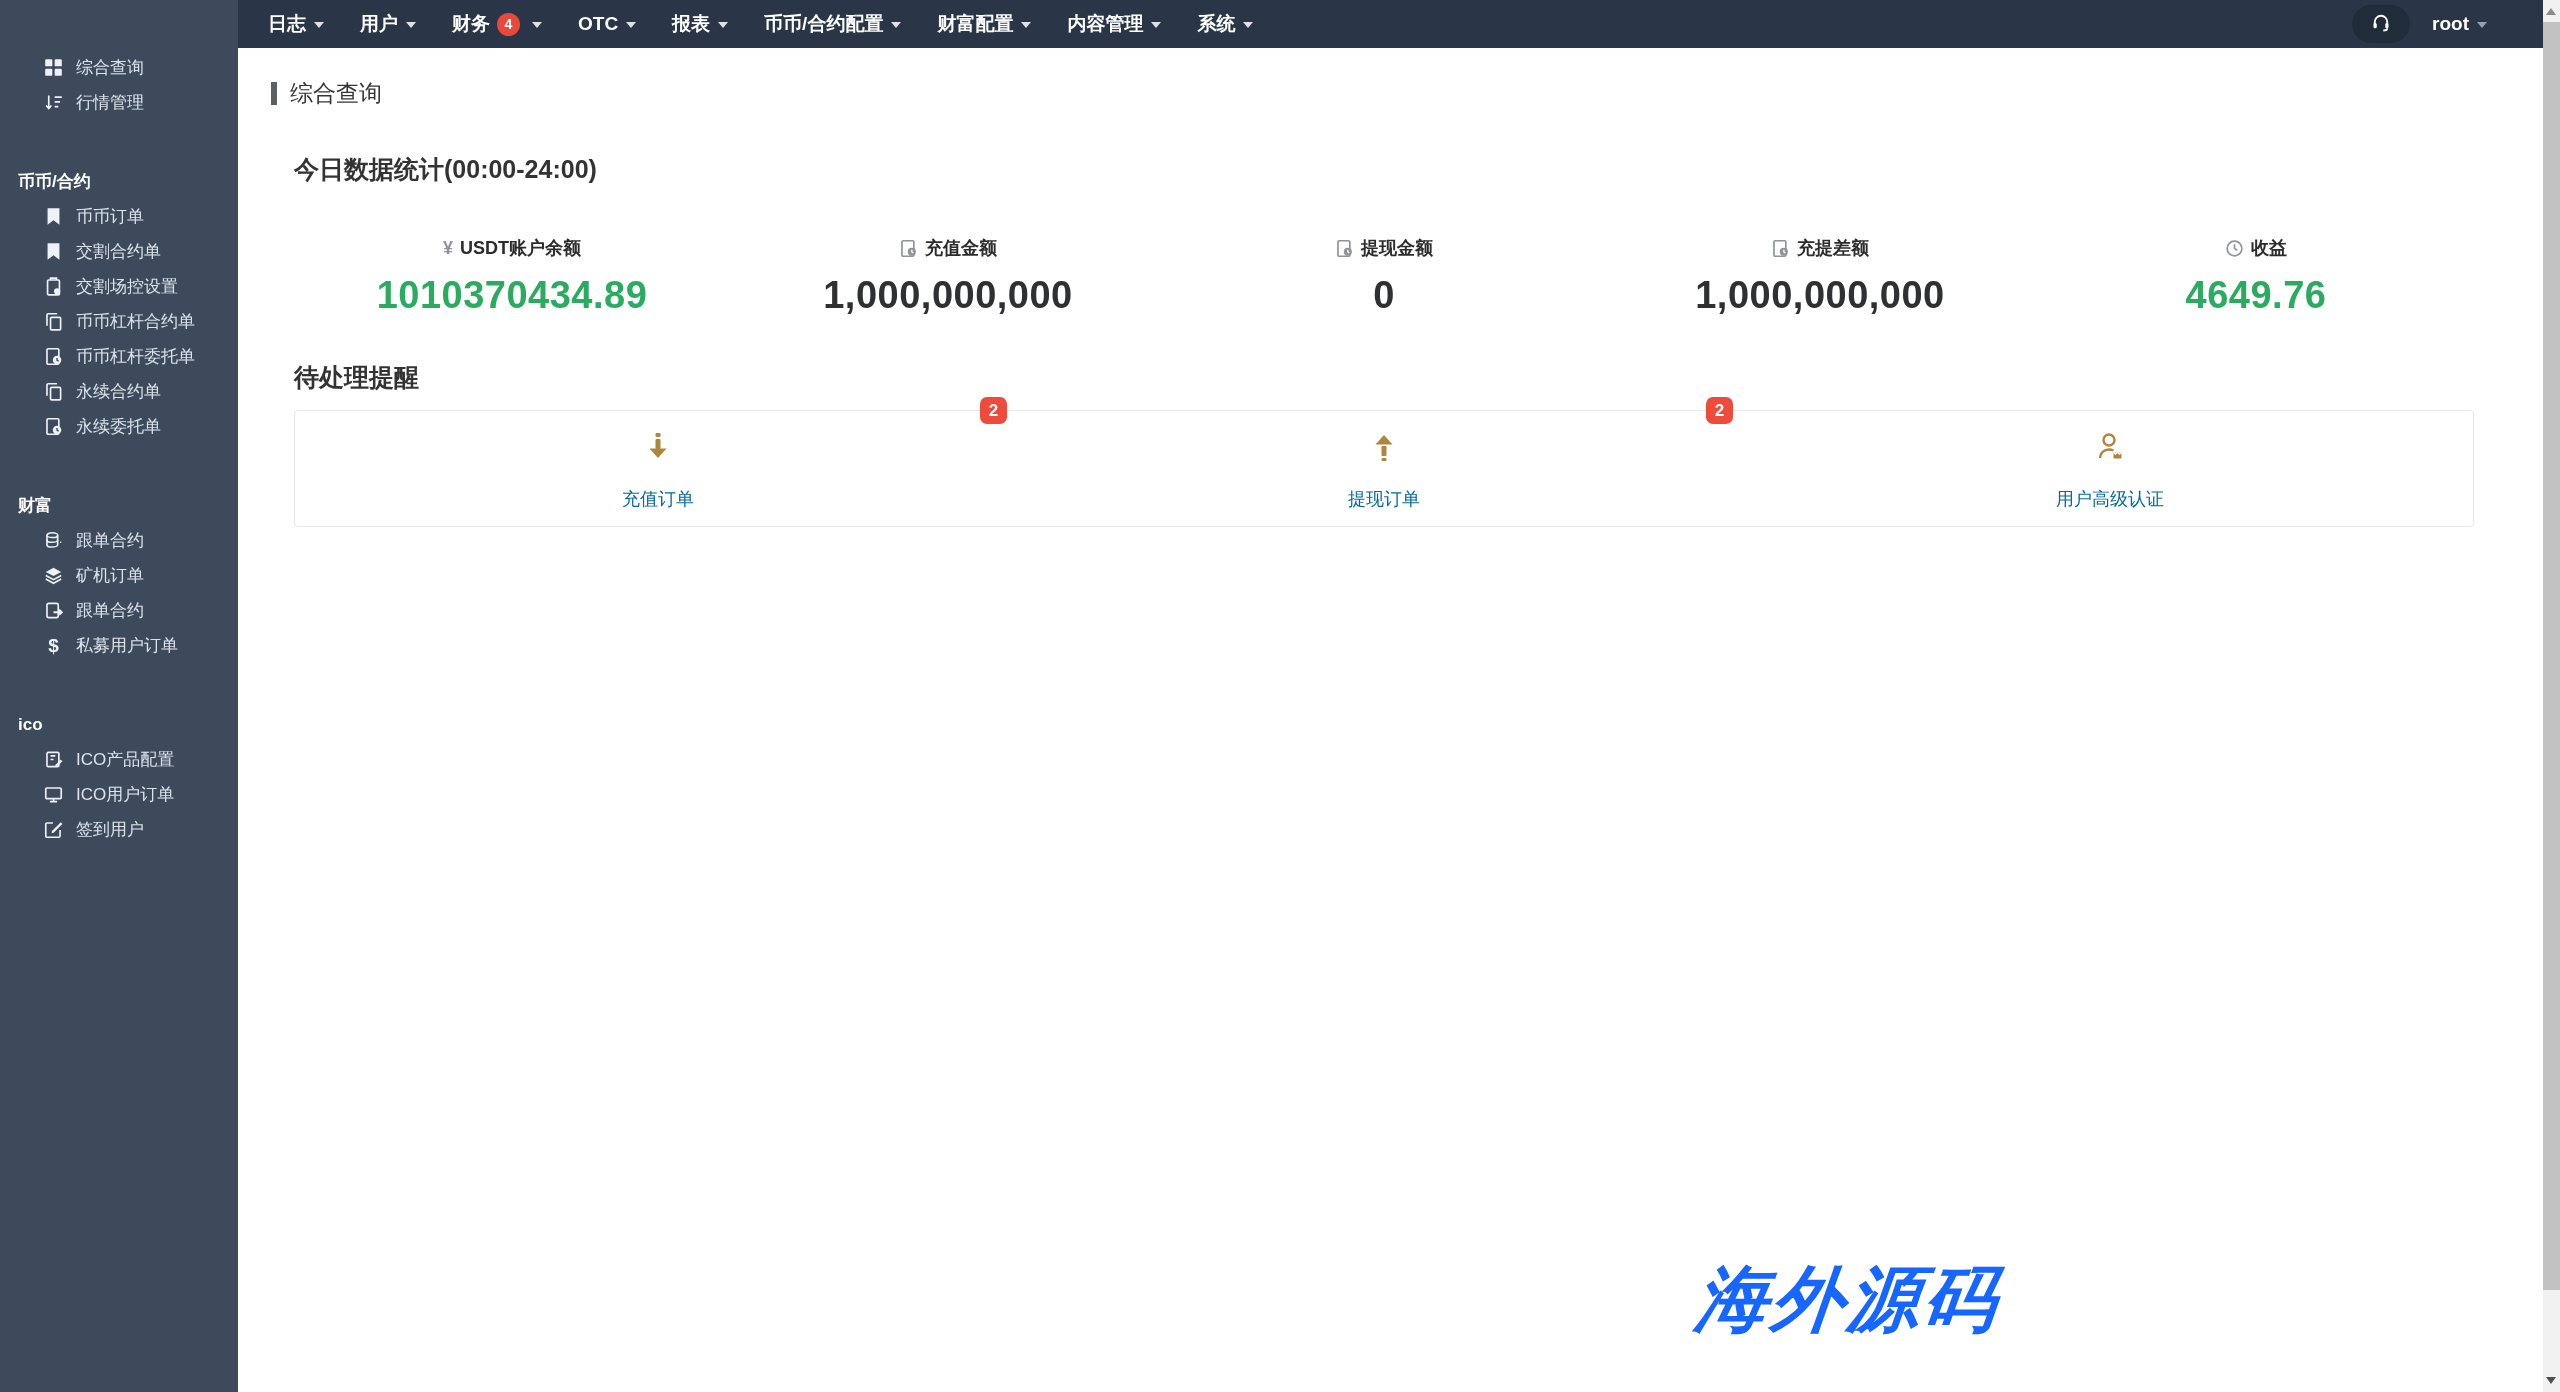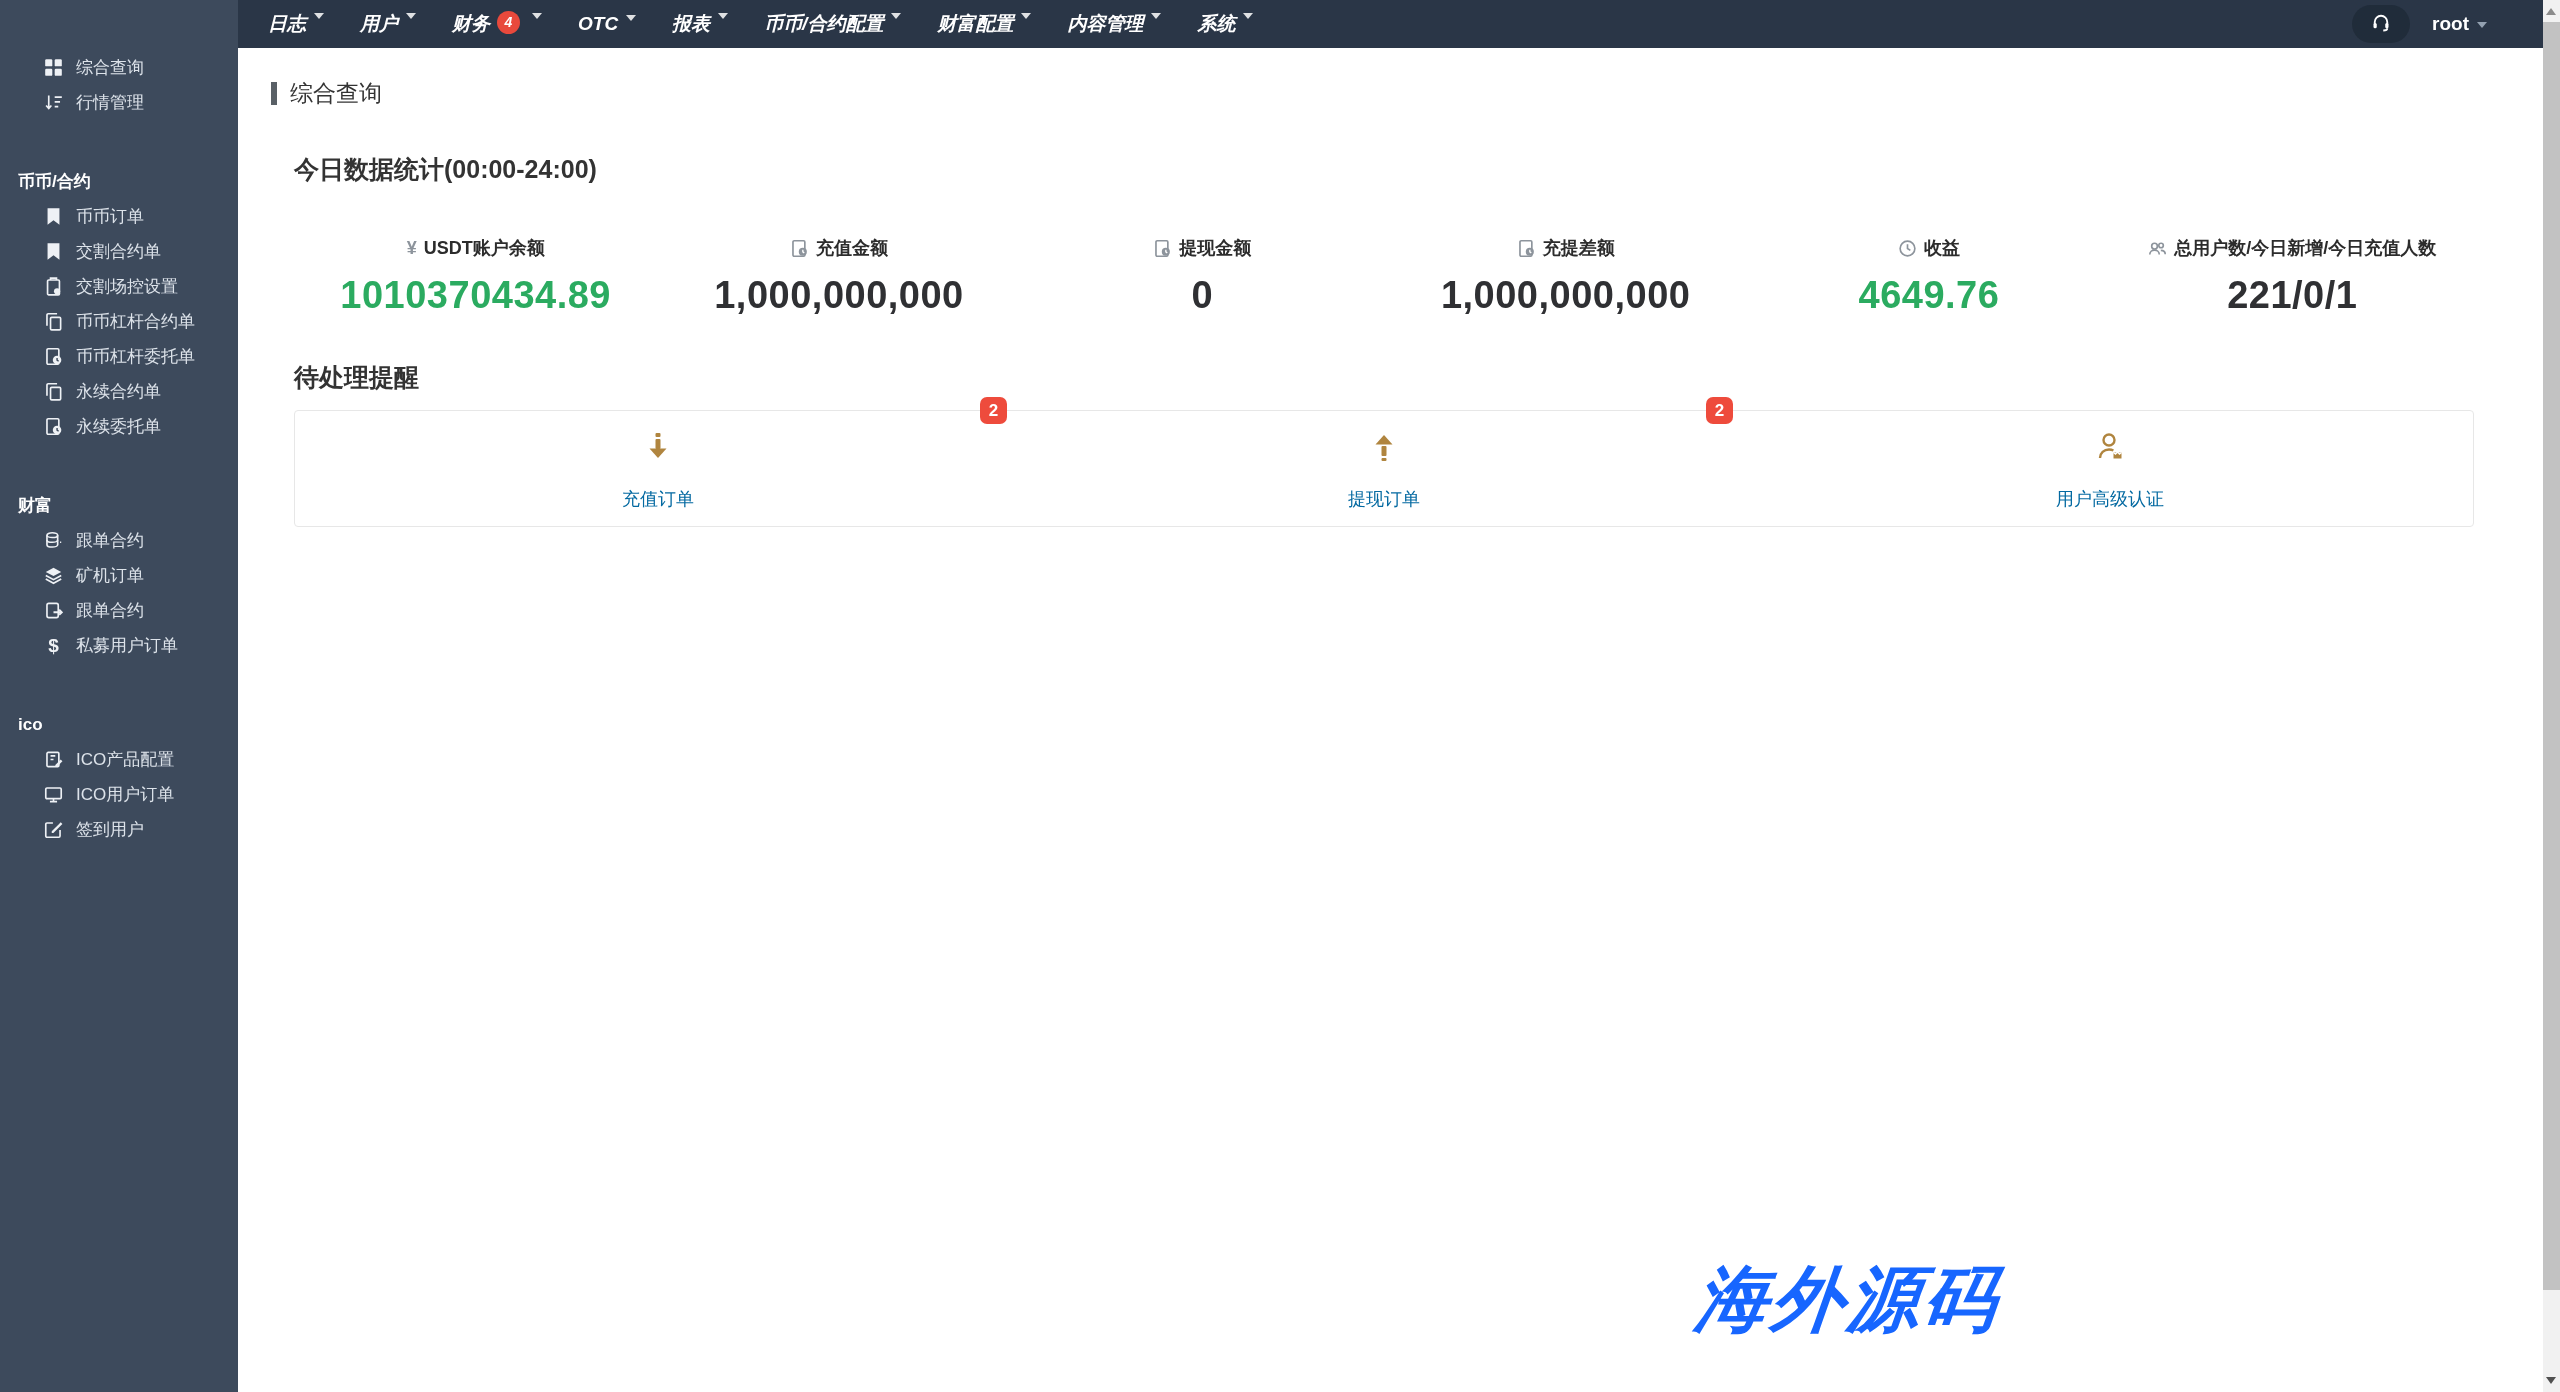--- a/index.html
+++ b/index.html
@@ -2,22 +2,22 @@
 <html lang="zh"><head>
 <meta charset="utf-8">
 <style>
   * { margin:0; padding:0; box-sizing:border-box; }
   html,body { width:2560px; height:1392px; overflow:hidden; background:#fff;
               font-family:"Liberation Sans","DejaVu Sans",sans-serif; }
 
   
   .navbar { position:absolute; left:238px; top:0; width:2305px; height:48px;
             background:#2a3647; display:flex; align-items:center; padding-left:30px; }
-  .nav-item { display:flex; margin-right:36px; cursor:pointer;
-              color:#fff; font-size:19px; font-weight:bold; white-space:nowrap;font-style:italic; }
+  .nav-item { display:flex; align-items:center; margin-right:36px; cursor:pointer;
+              color:#fff; font-size:19px; font-weight:bold; white-space:nowrap; }
   .caret { width:0; height:0; border-left:5px solid transparent; border-right:5px solid transparent;
            border-top:6px solid rgba(255,255,255,.85); margin-left:8px; margin-top:2px; }
   .nav-badge { min-width:23px; height:23px; border-radius:50%; background:#e8493c; color:#fff;
                font-size:14px; line-height:23px; text-align:center; margin:0 4px 0 7px; font-weight:bold; }
   .nav-right { margin-left:auto; display:flex; align-items:center; padding-right:56px; }
   .support-pill { width:58px; height:38px; border-radius:19px; background:#202c3a;
                   display:flex; align-items:center; justify-content:center; cursor:pointer; margin-right:22px; }
   .user-menu { display:flex; align-items:center; cursor:pointer; color:#fff;
                font-size:19px; font-weight:bold; }
   .user-menu .caret { border-top-color:#93a1b1; }
@@ -362,33 +362,20 @@
           <span class="sic">
             <svg viewBox="0 0 16 16">
               <circle cx="8" cy="8" r="6.2"></circle>
               <path d="M8 4.5V8l2.4 1.6"></path>
             </svg>
           </span>
           <span>收益</span>
         </div>
       <div class="stat-value green">4649.76</div>
     </div>
-    <div class="stat">
-      <div class="stat-label">
-          <span class="sic">
-            <svg viewBox="0 0 16 16">
-              <circle cx="5.5" cy="6" r="2.4"></circle>
-              <circle cx="11" cy="5.5" r="1.9"></circle>
-              <path d="M1.5 13c0-2.2 1.8-3.6 4-3.6s4 1.4 4 3.6M10.8 9.6c2 0 3.7 1.2 3.7 3.2"></path>
-            </svg>
-          </span>
-          <span>总用户数/今日新增/今日充值人数</span>
-        </div>
-      <div class="stat-value">221/0/1</div>
-    </div>
   </div>
 
   <h2 class="section-title">待处理提醒</h2>
 
   <div class="reminder-card">
     <div class="reminder">
       <span class="reminder-badge">2</span>
       <span class="ric">
         <svg viewBox="0 0 32 32" fill="#b0853f">
             <rect x="13.5" y="2" width="5" height="4" rx="1"></rect>

